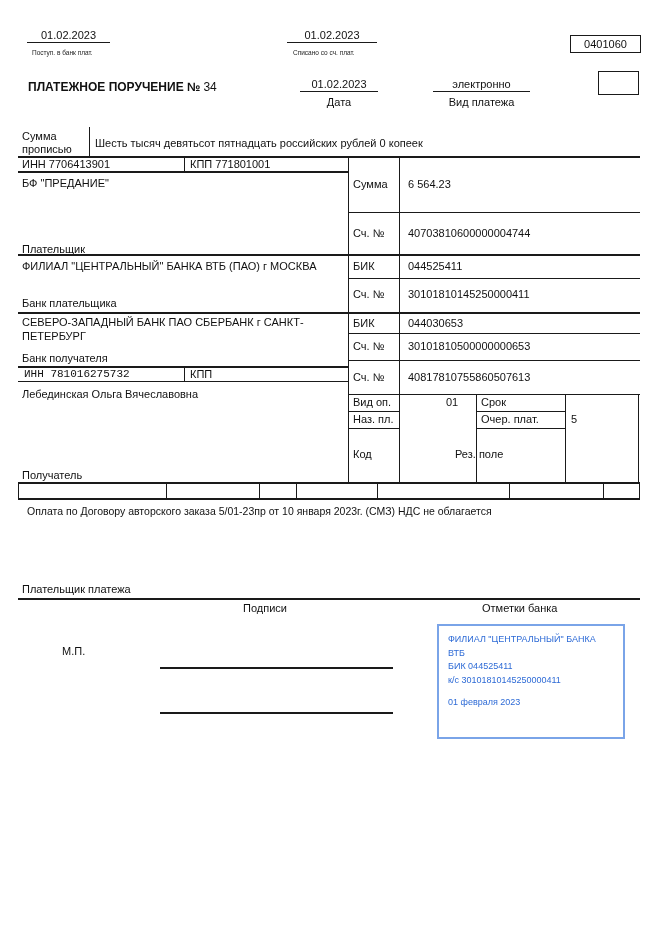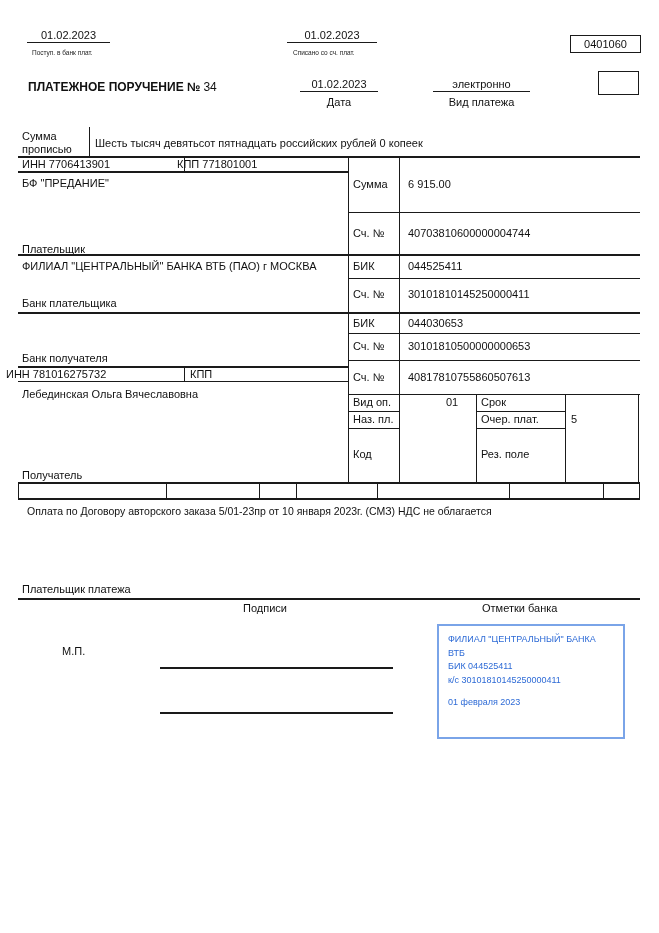--- a/index.html
+++ b/index.html
@@ -51,61 +51,62 @@
   <div class="t ctr" style="left:433px;top:96px;width:97px;">Вид платежа</div>
 
   <div class="box" style="left:598px;top:71px;width:39px;height:22px;"></div>
 
   <div class="t wrap" style="left:22px;top:130px;width:64px;">Сумма прописью</div>
   <div class="t" style="left:95px;top:137px;">Шесть тысяч девятьсот пятнадцать российских рублей 0 копеек</div>
   <div class="vl" style="left:89px;top:127px;height:29px;"></div>
   <div class="hl thick" style="left:18px;top:156px;width:622px;"></div>
 
   <div class="t" style="left:22px;top:158px;">ИНН 7706413901</div>
-  <div class="t" style="left:177px;top:158px;">КПП 771801001</div>
+  <div class="t" style="left:190px;top:158px;">КПП 771801001</div>
   <div class="vl" style="left:184px;top:156px;height:15px;"></div>
   <div class="hl thick" style="left:18px;top:171px;width:330px;"></div>
 
   <div class="t" style="left:22px;top:177px;">БФ "ПРЕДАНИЕ"</div>
   <div class="t" style="left:22px;top:243px;">Плательщик</div>
 
   <div class="vl" style="left:348px;top:156px;height:326px;"></div>
   <div class="vl" style="left:399px;top:156px;height:326px;"></div>
 
   <div class="t" style="left:353px;top:178px;">Сумма</div>
-  <div class="t" style="left:408px;top:178px;">6 915.00</div>
+  <div class="t" style="left:408px;top:178px;">6 564.23</div>
   <div class="hl" style="left:348px;top:212px;width:292px;"></div>
 
   <div class="t" style="left:353px;top:227px;">Сч. №</div>
   <div class="t" style="left:408px;top:227px;">40703810600000004744</div>
   <div class="hl thick" style="left:18px;top:254px;width:622px;"></div>
 
   <div class="t" style="left:22px;top:260px;">ФИЛИАЛ "ЦЕНТРАЛЬНЫЙ" БАНКА ВТБ (ПАО) г МОСКВА</div>
   <div class="t" style="left:22px;top:297px;">Банк плательщика</div>
 
   <div class="t" style="left:353px;top:260px;">БИК</div>
   <div class="t" style="left:408px;top:260px;">044525411</div>
   <div class="hl" style="left:348px;top:278px;width:292px;"></div>
 
   <div class="t" style="left:353px;top:288px;">Сч. №</div>
   <div class="t" style="left:408px;top:288px;">30101810145250000411</div>
   <div class="hl thick" style="left:18px;top:312px;width:622px;"></div>
 
+  <div class="t wrap" style="left:22px;top:316px;width:310px;line-height:1.25;">СЕВЕРО-ЗАПАДНЫЙ БАНК ПАО СБЕРБАНК г САНКТ-ПЕТЕРБУРГ</div>
   <div class="t" style="left:22px;top:352px;">Банк получателя</div>
 
   <div class="t" style="left:353px;top:317px;">БИК</div>
   <div class="t" style="left:408px;top:317px;text-align:center;">044030653</div>
   <div class="hl" style="left:348px;top:333px;width:292px;"></div>
 
   <div class="t" style="left:353px;top:340px;">Сч. №</div>
   <div class="t" style="left:408px;top:340px;">30101810500000000653</div>
   <div class="hl" style="left:348px;top:360px;width:292px;"></div>
   <div class="hl thick" style="left:18px;top:366px;width:330px;"></div>
 
-  <div class="t" style="left:6px;top:368px;">ИНН 781016275732</div>
+  <div class="t" style="left:24px;top:368px;font-family:Liberation Mono, monospace;">ИНН 781016275732</div>
   <div class="t" style="left:190px;top:368px;">КПП</div>
   <div class="vl" style="left:184px;top:366px;height:15px;"></div>
   <div class="hl" style="left:18px;top:381px;width:330px;"></div>
 
   <div class="t" style="left:22px;top:388px;">Лебединская Ольга Вячеславовна</div>
   <div class="t" style="left:22px;top:469px;">Получатель</div>
 
   <div class="t" style="left:353px;top:371px;">Сч. №</div>
   <div class="t" style="left:408px;top:371px;">40817810755860507613</div>
   <div class="hl" style="left:348px;top:394px;width:292px;"></div>
@@ -120,21 +121,21 @@
   <div class="hl" style="left:348px;top:411px;width:51px;"></div>
   <div class="hl" style="left:476px;top:411px;width:89px;"></div>
 
   <div class="t" style="left:353px;top:413px;">Наз. пл.</div>
   <div class="t" style="left:481px;top:413px;">Очер. плат.</div>
   <div class="t" style="left:571px;top:413px;">5</div>
   <div class="hl" style="left:348px;top:428px;width:51px;"></div>
   <div class="hl" style="left:476px;top:428px;width:89px;"></div>
 
   <div class="t" style="left:353px;top:448px;">Код</div>
-  <div class="t" style="left:481px;top:448px;">Рез. поле</div>
+  <div class="t" style="left:455px;top:448px;">Рез. поле</div>
 
   <div class="hl thick" style="left:18px;top:482px;width:622px;"></div>
   <div class="hl thick" style="left:18px;top:498px;width:622px;"></div>
   <div class="vl" style="left:18px;top:482px;height:16px;"></div>
   <div class="vl" style="left:166px;top:482px;height:16px;"></div>
   <div class="vl" style="left:259px;top:482px;height:16px;"></div>
   <div class="vl" style="left:296px;top:482px;height:16px;"></div>
   <div class="vl" style="left:377px;top:482px;height:16px;"></div>
   <div class="vl" style="left:509px;top:482px;height:16px;"></div>
   <div class="vl" style="left:603px;top:482px;height:16px;"></div>

